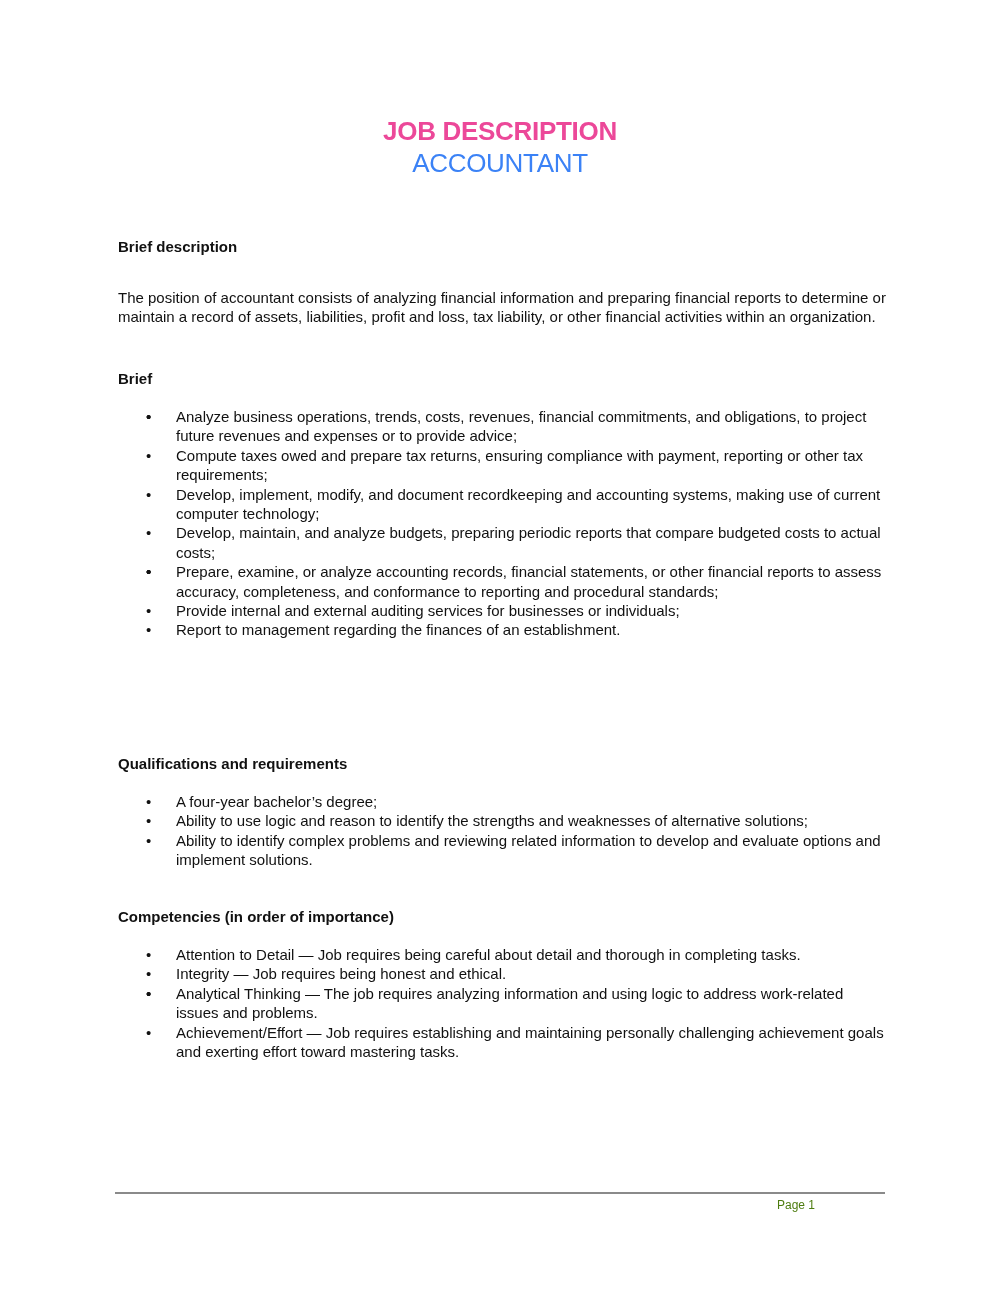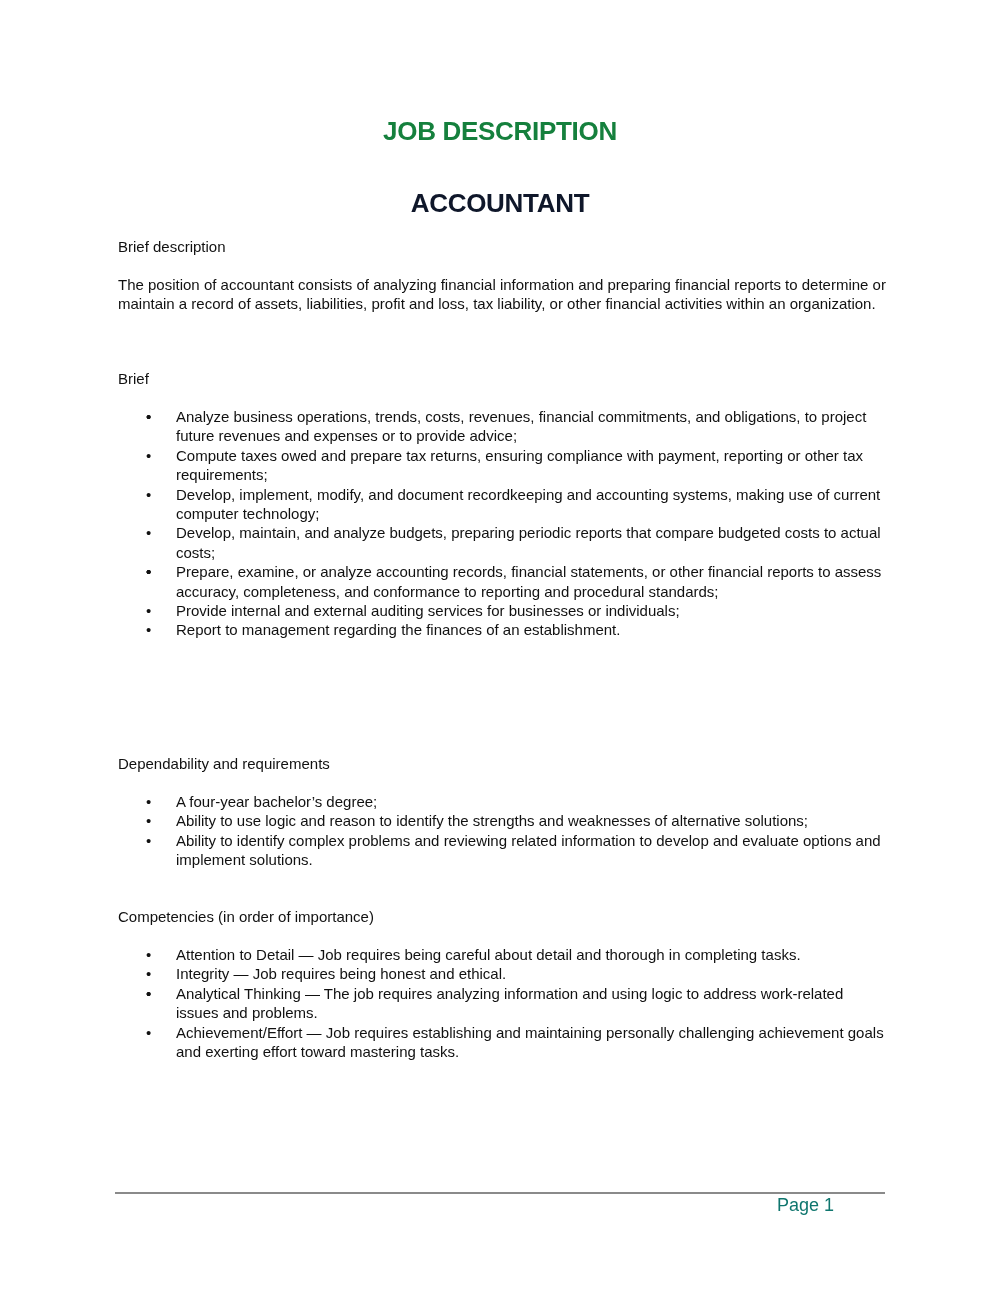--- a/index.html
+++ b/index.html
@@ -3,72 +3,72 @@
   <meta charset="utf-8">
   <style>
     html, body { margin: 0; padding: 0; background: #ffffff; }
     body {
       width: 1000px; height: 1290px; position: relative; overflow: hidden;
       font-family: "Liberation Sans", sans-serif; color: #111111;
     }
     .page { position: absolute; left: 0; top: 0; width: 1000px; height: 1290px; }
     .title-block { position: absolute; left: 0; top: 115px; width: 1000px; text-align: center; }
     .title-main { font-size: 26px; font-weight: bold; color: #1f4ea8; line-height: 32px; letter-spacing: -0.3px; }
-    .title-sub { font-size: 26px; font-weight: bold; color: #0f172a; line-height: 32px; letter-spacing: -0.3px; margin-top: 40px; }
+    .title-sub { font-size: 26px; font-weight: normal; color: #3b82f6; line-height: 32px; letter-spacing: -0.3px; }
     .section-heading {
-      position: absolute; left: 118px; font-size: 15px; font-weight: normal; line-height: 19px;
+      position: absolute; left: 118px; font-size: 15px; font-weight: bold; line-height: 19px;
     }
     .para {
       position: absolute; left: 118px; width: 770px; font-size: 15px; line-height: 19.4px; margin: 0;
     }
     ul.bullets {
       position: absolute; left: 118px; width: 770px; margin: 0; padding: 0; list-style: none;
     }
     ul.bullets li {
       position: relative; padding-left: 58px; font-size: 15px; line-height: 19.4px;
     }
     ul.bullets li .bullet {
       position: absolute; left: 28px; top: 0; font-size: 15px;
     }
     .footer-line {
       position: absolute; left: 115px; top: 1192px; width: 770px; height: 0;
       border-top: 2px solid #8a8a8a;
     }
     .page-number {
-      position: absolute; left: 777px; top: 1197px; font-size: 18px; line-height: 17px; color: #0f766e;
+      position: absolute; left: 777px; top: 1197px; font-size: 12px; line-height: 17px; color: #4d7c0f;
     }
   </style>
 </head>
 <body>
 
 <div class="page">
 
   <div class="title-block">
-    <div class="title-main" style="color: #15803d;">JOB DESCRIPTION</div>
+    <div class="title-main" style="color: #ec4899;">JOB DESCRIPTION</div>
     <div class="title-sub">ACCOUNTANT</div>
   </div>
 
   <div class="section-heading" style="top:237px;">Brief description</div>
-  <p class="para" style="top:275px;">The position of accountant consists of analyzing financial information and preparing financial reports to determine or maintain a record of assets, liabilities, profit and loss, tax liability, or other financial activities within an organization.</p>
+  <p class="para" style="top:288px;">The position of accountant consists of analyzing financial information and preparing financial reports to determine or maintain a record of assets, liabilities, profit and loss, tax liability, or other financial activities within an organization.</p>
 
   <div class="section-heading" style="top:369px;">Brief</div>
   <ul class="bullets" style="top:407px;">
     <li><span class="bullet">•</span></li>
     <li><span class="bullet">•</span><span>Analyze business operations, trends, costs, revenues, financial commitments, and obligations, to project future revenues and expenses or to provide advice;</span></li>
     <li><span class="bullet">•</span><span>Compute taxes owed and prepare tax returns, ensuring compliance with payment, reporting or other tax requirements;</span></li>
     <li><span class="bullet">•</span><span>Develop, implement, modify, and document recordkeeping and accounting systems, making use of current computer technology;</span></li>
     <li><span class="bullet">•</span><span>Develop, maintain, and analyze budgets, preparing periodic reports that compare budgeted costs to actual costs;</span></li>
     <li><span class="bullet">•</span></li>
     <li><span class="bullet">•</span></li>
     <li><span class="bullet">•</span><span>Prepare, examine, or analyze accounting records, financial statements, or other financial reports to assess accuracy, completeness, and conformance to reporting and procedural standards;</span></li>
     <li><span class="bullet">•</span><span>Provide internal and external auditing services for businesses or individuals;</span></li>
     <li><span class="bullet">•</span><span>Report to management regarding the finances of an establishment.</span></li>
   </ul>
 
-  <div class="section-heading" style="top:754px;">Dependability and requirements</div>
+  <div class="section-heading" style="top:754px;">Qualifications and requirements</div>
   <ul class="bullets" style="top:792px;">
     <li><span class="bullet">•</span><span>A four-year bachelor’s degree;</span></li>
     <li><span class="bullet">•</span><span>Ability to use logic and reason to identify the strengths and weaknesses of alternative solutions;</span></li>
     <li><span class="bullet">•</span><span>Ability to identify complex problems and reviewing related information to develop and evaluate options and implement solutions.</span></li>
   </ul>
 
   <div class="section-heading" style="top:907px;">Competencies (in order of importance)</div>
   <ul class="bullets" style="top:945px;">
     <li><span class="bullet">•</span><span>Attention to Detail — Job requires being careful about detail and thorough in completing tasks.</span></li>
     <li><span class="bullet">•</span><span>Integrity — Job requires being honest and ethical.</span></li>

